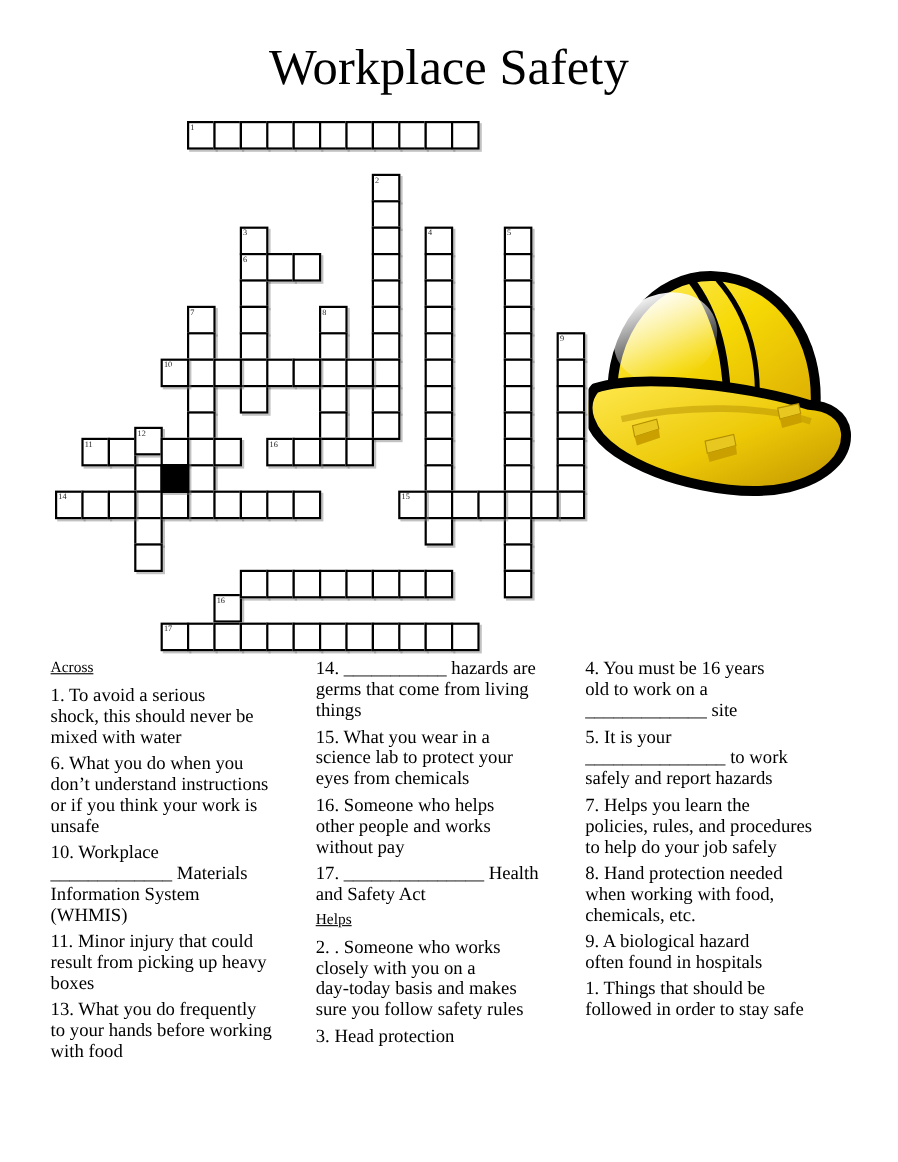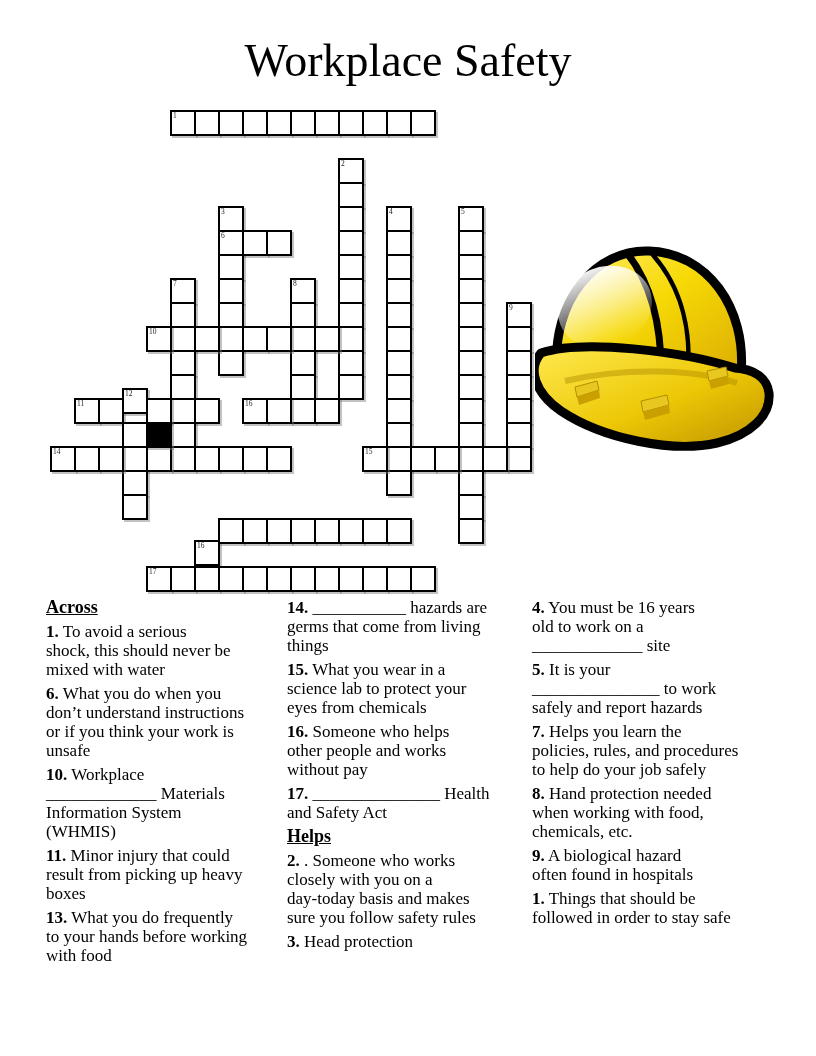--- a/index.html
+++ b/index.html
@@ -10,23 +10,23 @@
        font-family:"Liberation Serif",serif;font-weight:normal;font-size:46px;color:#000;}
   #grid{position:absolute;left:50px;top:110px;width:482px;height:482px;}
   .cell{position:absolute;width:26px;height:26px;background:#ffffff;border:2px solid #000;
         box-sizing:border-box;box-shadow:2px 2px 0 rgba(120,120,120,0.45);}
   .cell .n{position:absolute;top:-1px;left:1px;font-family:"Liberation Serif",serif;
         font-size:7.5px;line-height:9px;color:#222;}
   .cell.black{background:#000;}
   .hat{position:absolute;left:535px;top:241px;width:243px;height:215px;}
   .clue-col{position:absolute;top:598px;width:242px;font-size:17px;line-height:19px;color:#000;}
   #col-0{left:46px;} #col-1{left:287px;} #col-2{left:532px;}
-  .clue-header{font-weight:bold;text-decoration:underline;font-size:18px;margin:0 0 5px 0;}
+  .clue-header{font-weight:normal;text-decoration:underline;font-size:14px;margin:0 0 5px 0;}
   p.clue{margin:0 0 5px 0;white-space:pre-line;}
-  p.clue b{font-weight:bold;}
+  p.clue b{font-weight:normal;}
 </style>
 </head>
 <body>
 
 <div class="page">
 
   <h1 class="title">Workplace Safety</h1>
 
   <div id="grid">
       <div class="cell" style="left: 120px; top: 0px;">

